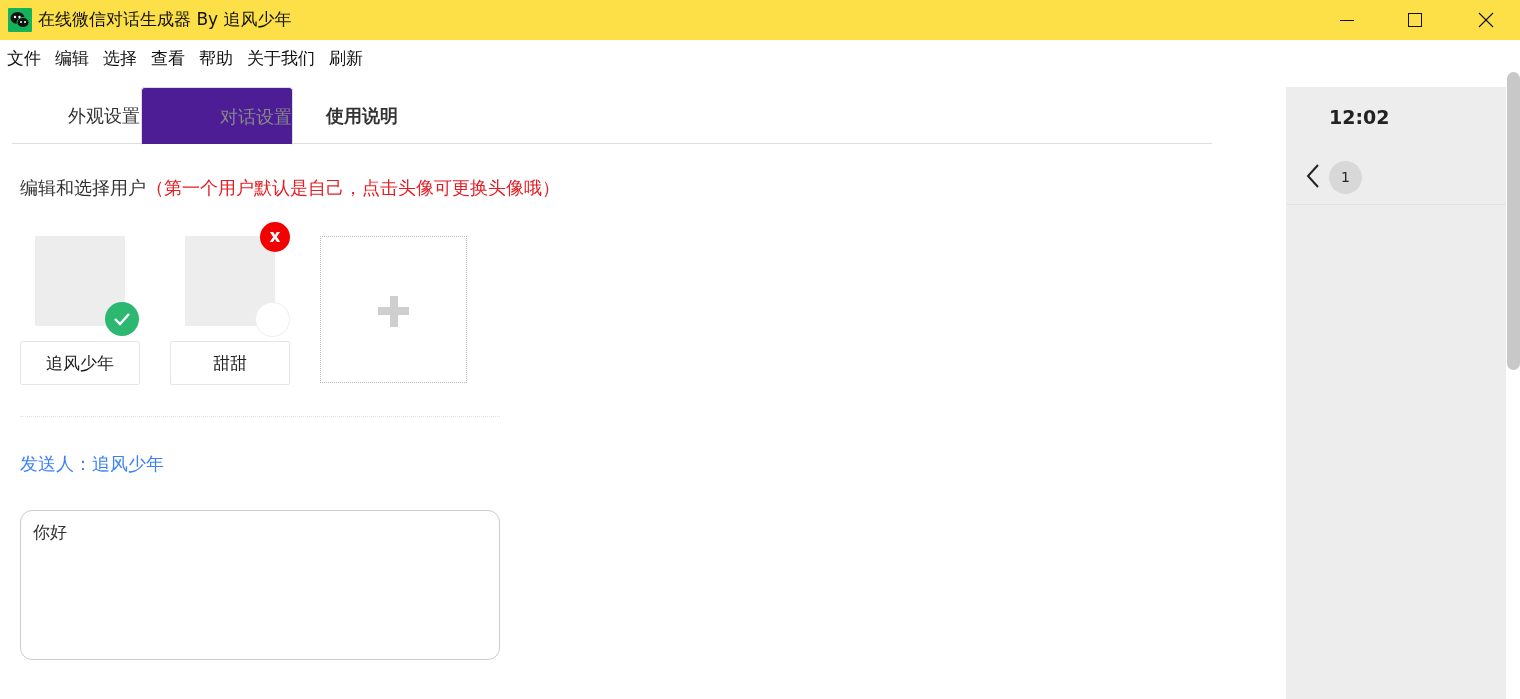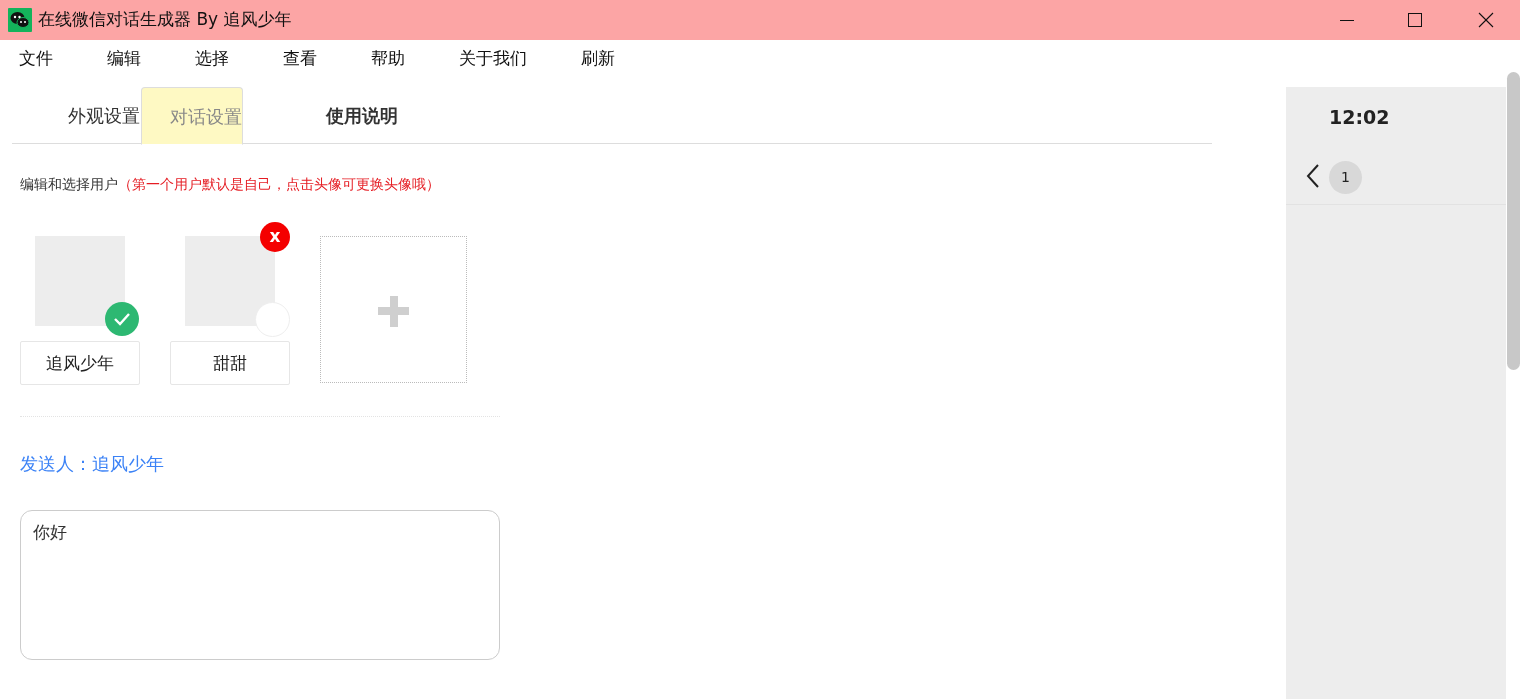--- a/index.html
+++ b/index.html
@@ -1,36 +1,36 @@
 <!DOCTYPE html>
 <html><head>
 <meta charset="utf-8">
 <style>
   * { box-sizing: border-box; margin: 0; padding: 0; }
   html, body { width: 1520px; height: 699px; overflow: hidden; background: #fff; font-family: "DejaVu Sans", "Liberation Sans", sans-serif; color: #333; }
-  .titlebar { position: absolute; left: 0; top: 0; width: 1520px; height: 40px; background: #fca5a5; }
+  .titlebar { position: absolute; left: 0; top: 0; width: 1520px; height: 40px; background: #fde047; }
   .app-icon { position: absolute; left: 8px; top: 8px; width: 24px; height: 24px; background: #14b35b; border-radius: 1px; }
   .app-icon svg { position: absolute; left: 2px; top: 3px; }
   .title-text { position: absolute; left: 38px; top: 8px; font-size: 17px; color: #111; white-space: nowrap; }
   .win-btn { position: absolute; top: 0; width: 70px; height: 40px; display: flex; align-items: center; justify-content: center; cursor: default; }
   .win-min { left: 1312px; }
   .win-max { left: 1380px; }
   .win-close { left: 1451px; }
-  .menubar { position: absolute; left: 12px; top: 44px; height: 28px; display: flex; gap: 40px; }
+  .menubar { position: absolute; left: 0; top: 44px; height: 28px; display: flex; }
   .menu-item { font-size: 17px; color: #111; padding: 0 7px; line-height: 28px; cursor: default; white-space: nowrap; }
   .menu-item:first-child { padding-left: 7px; }
 
   .left-pane { position: absolute; left: 12px; top: 86px; width: 1200px; height: 613px; }
   .tabs { position: absolute; left: 0; top: 0; width: 1200px; height: 58px; border-bottom: 1px solid #ddd; }
   .tab { position: absolute; top: 1px; height: 57px; font-size: 18px; line-height: 58px; text-align: right; color: #333; cursor: pointer; }
   .tab-0 { left: 0; width: 128px; }
-  .tab-1 { left: 129px; width: 102px; border: 1px solid #ddd; border-bottom: 1px solid #fff; border-radius: 4px 4px 0 0; background: #fef9c3; height: 58px; color: #888; padding-left: 15px; }
+  .tab-1 { left: 129px; width: 152px; border: 1px solid #ddd; border-bottom: 1px solid #fff; border-radius: 4px 4px 0 0; background: #4c1d95; height: 58px; color: #888; padding-left: 15px; }
   .tab-2 { left: 256px; width: 130px; font-weight: bold; }
 
-  .section-title { position: absolute; left: 8px; top: 90px; font-size: 14px; color: #333; white-space: nowrap; text-align: right; }
+  .section-title { position: absolute; left: 8px; top: 90px; font-size: 18px; color: #333; white-space: nowrap; text-align: right; }
   .section-title .hint { color: #e51c23; }
 
   .user-card { position: absolute; top: 150px; width: 120px; }
   .user-card .avatar { position: absolute; left: 15px; top: 0; width: 90px; height: 90px; background: #ededed; cursor: pointer; }
   .user-card .name-box { position: absolute; left: 0; top: 105px; width: 120px; height: 44px; border: 1px solid #e6e6e6; border-radius: 2px; font-size: 17px; line-height: 42px; text-align: center; color: #222; background: #fff; }
   .check-badge { position: absolute; left: 85px; top: 66px; width: 34px; height: 34px; border-radius: 50%; background: #2db872; display: flex; align-items: center; justify-content: center; cursor: pointer; }
   .radio-empty { position: absolute; left: 85px; top: 66px; width: 35px; height: 35px; border-radius: 50%; background: #fff; border: 1px solid #eee; cursor: pointer; }
   .delete-badge { position: absolute; left: 90px; top: -14px; width: 30px; height: 30px; border-radius: 50%; background: #f40000; color: #fff; font-weight: bold; font-size: 17px; line-height: 29px; text-align: center; cursor: pointer; }
   .add-user { position: absolute; left: 308px; top: 150px; width: 147px; height: 147px; border: 1px dotted #bbb; cursor: pointer; }
   .add-user .plus-h { position: absolute; left: 57px; top: 70px; width: 31px; height: 8px; background: #cfcfcf; }

